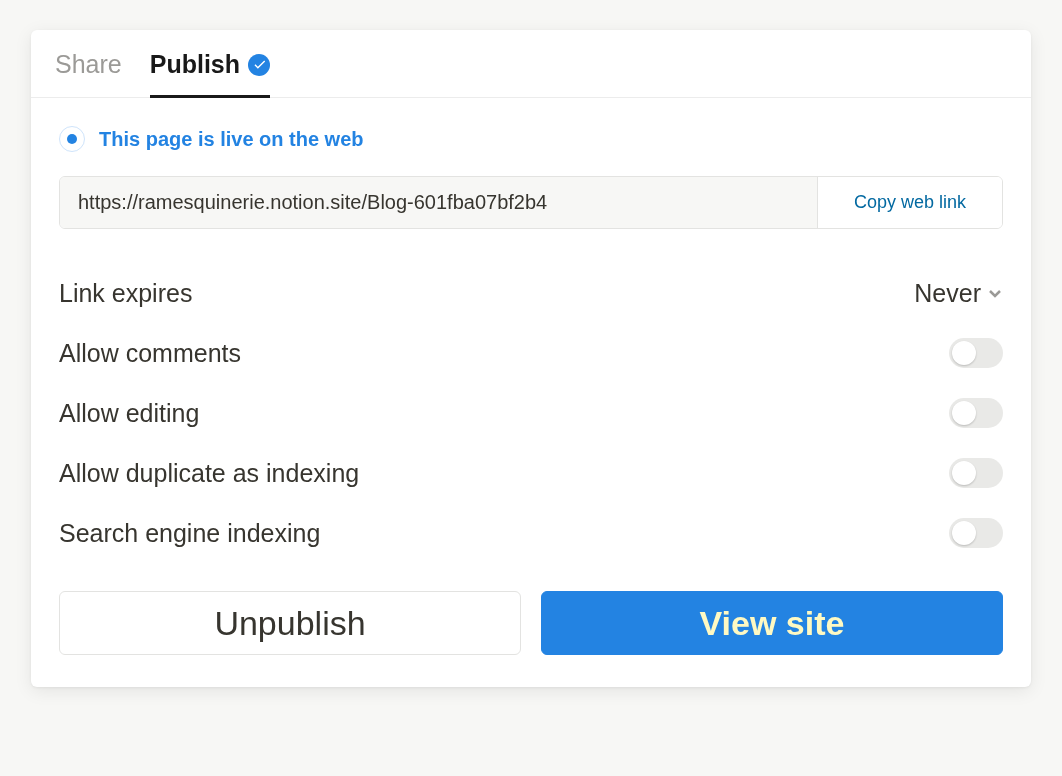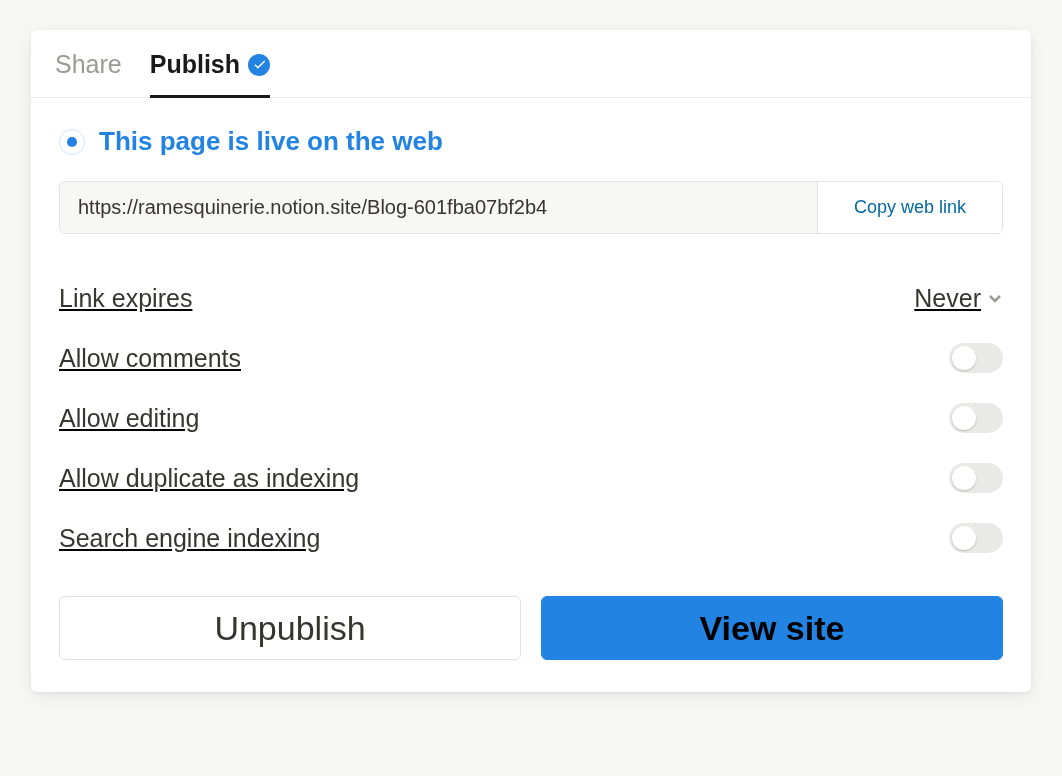--- a/index.html
+++ b/index.html
@@ -71,21 +71,21 @@
       justify-content: center;
       flex-shrink: 0;
     }
     .radio-dot .inner {
       width: 10px;
       height: 10px;
       border-radius: 50%;
       background: #2383e2;
     }
     .live-text {
-      font-size: 26px;
+      font-size: 20px;
       font-weight: 600;
       color: #2383e2;
     }
 
     .url-row {
       display: flex;
       border: 1px solid #e3e3e1;
       border-radius: 6px;
       overflow: hidden;
       margin-bottom: 34px;
@@ -110,21 +110,20 @@
       color: #0369a1;
       cursor: pointer;
       white-space: nowrap;
     }
 
     .setting-row {
       display: flex;
       align-items: center;
       justify-content: space-between;
       min-height: 60px;
-      text-decoration: underline;
     }
     .setting-label {
       font-size: 25px;
       color: #37352f;
     }
     .expires-value {
       display: flex;
       align-items: center;
       gap: 6px;
       font-size: 25px;
@@ -175,21 +174,21 @@
       justify-content: center;
     }
     .btn-secondary {
       background: #fff;
       border: 1px solid #e3e3e1;
       color: #37352f;
     }
     .btn-primary {
       background: #2383e2;
       border: 1px solid #2383e2;
-      color: #000000;
+      color: #fef9c3;
       font-weight: 600;
     }
   </style>
 </head>
 <body>
 
 <div class="panel">
 
   <div class="tabs">
     <div class="tab">

